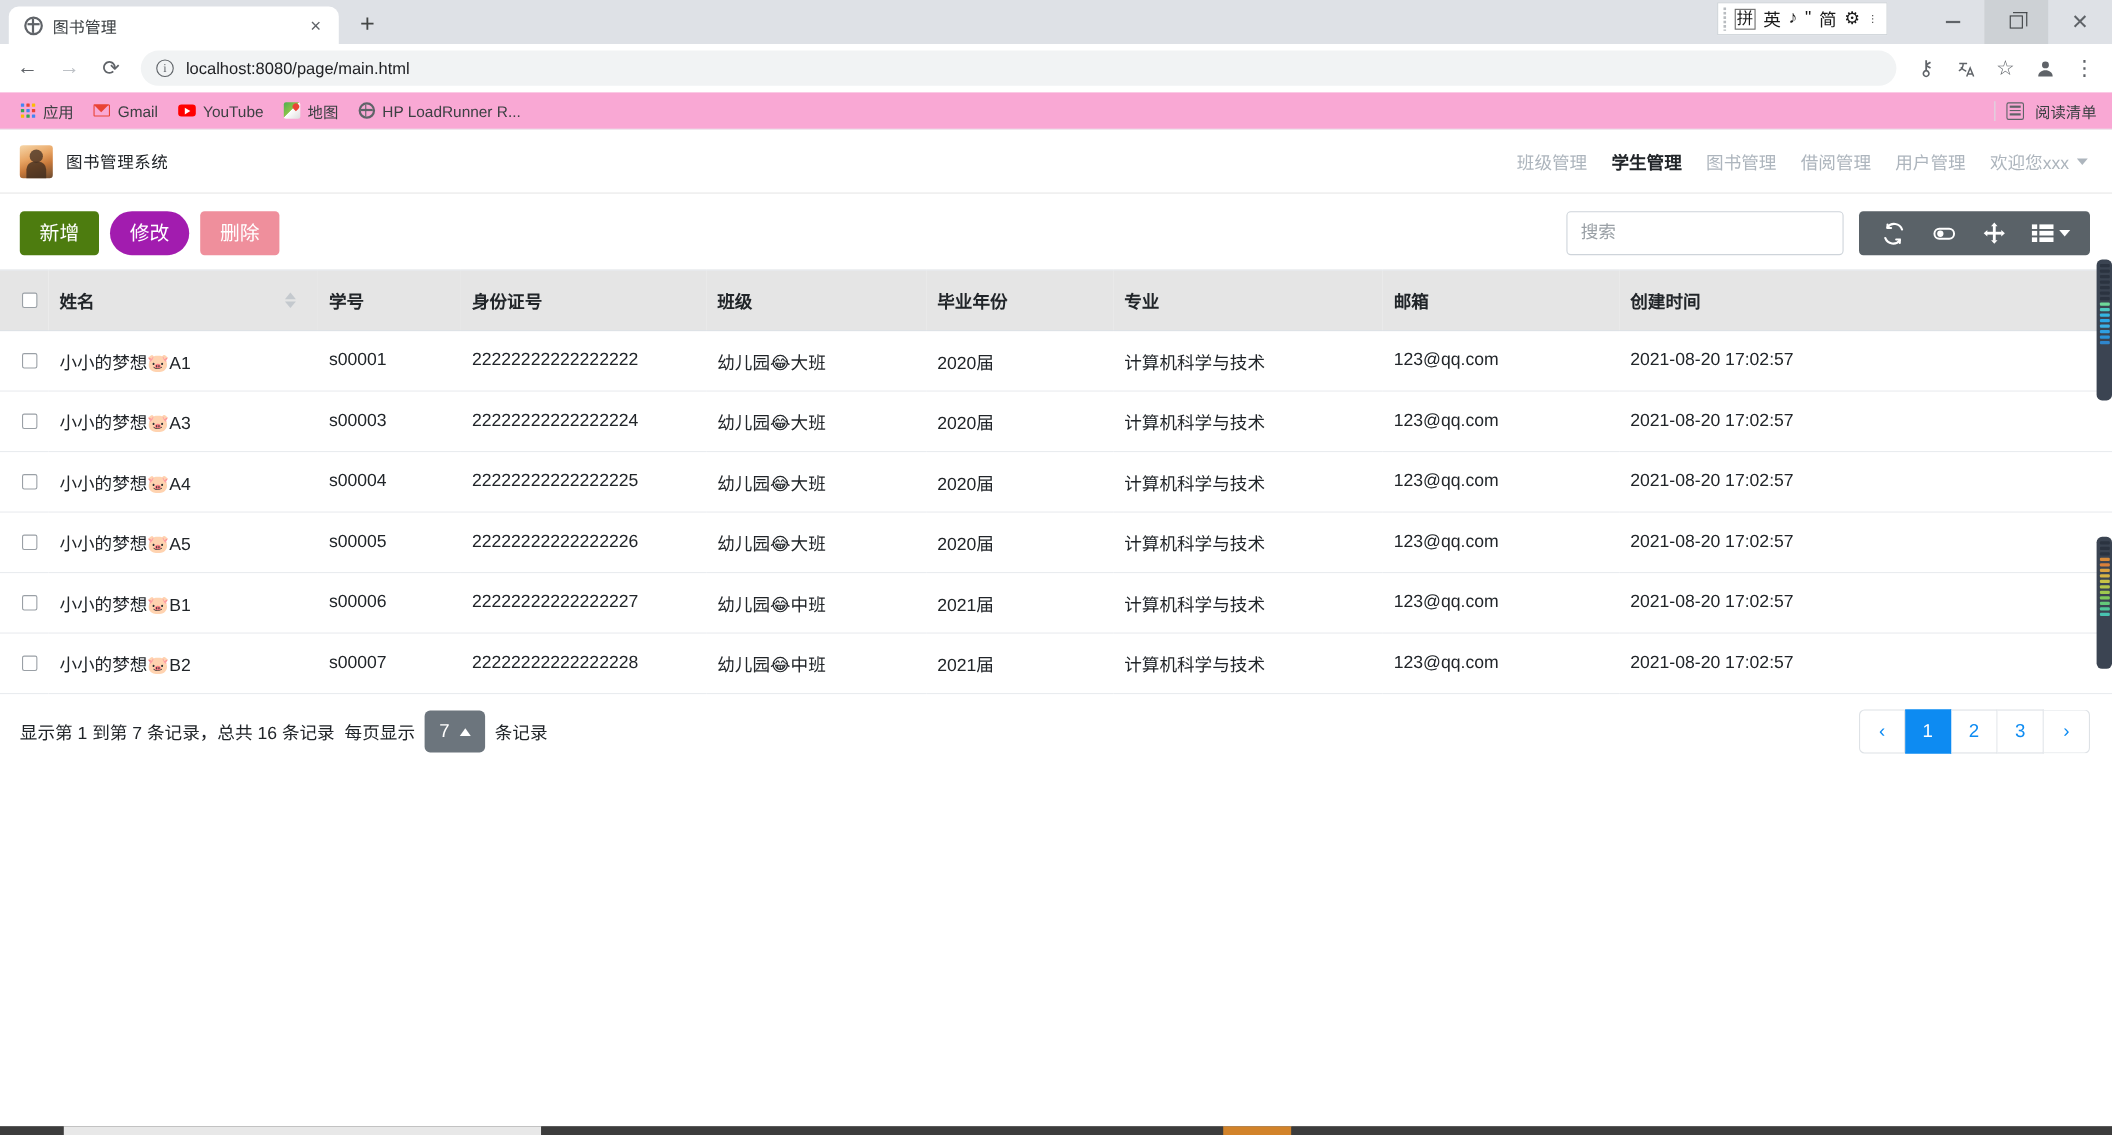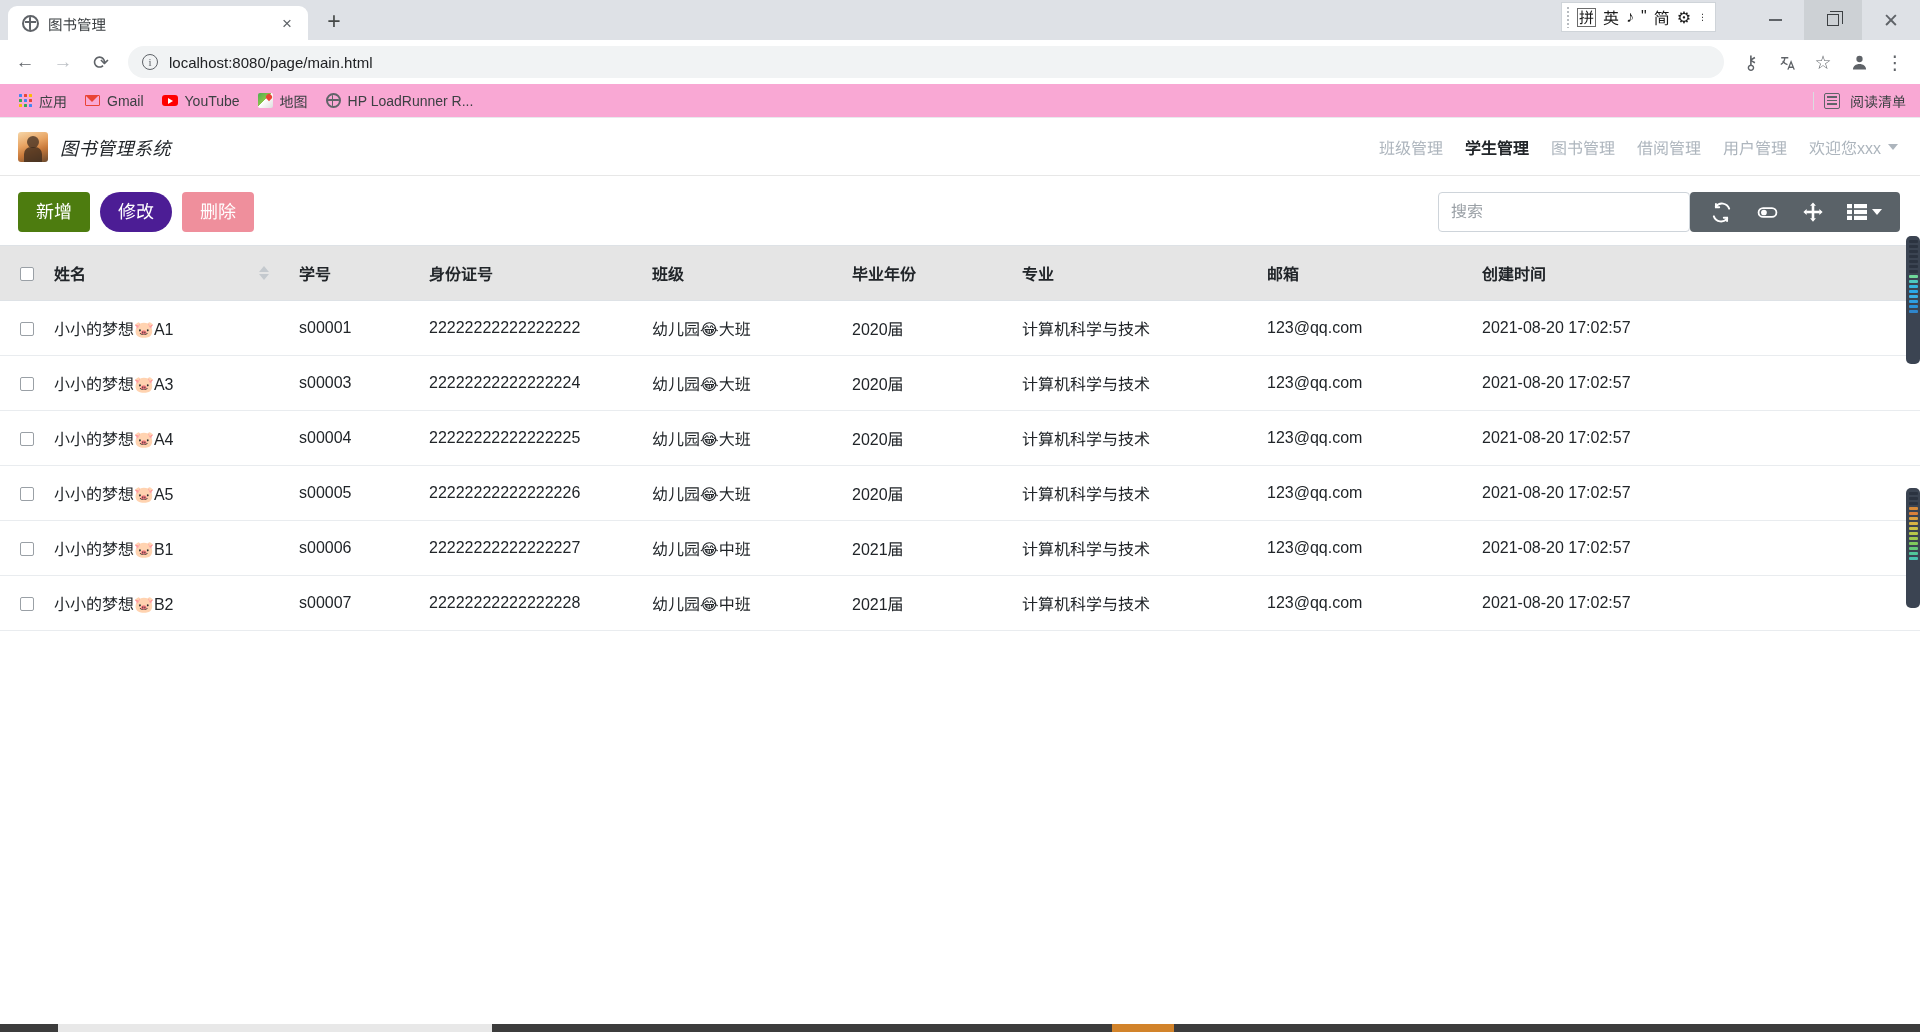--- a/index.html
+++ b/index.html
@@ -151,43 +151,43 @@
     border-bottom: 1px solid #e7e7e7;
   }
   .brand { display:flex; align-items:center; gap:12px; }
   .brand-logo {
     width: 30px; height: 30px; border-radius: 3px;
     background: linear-gradient(160deg,#f6d6a8 0%,#e8a463 38%,#c97a3b 62%,#6b4a2f 100%);
     position: relative; overflow:hidden; flex:0 0 30px;
   }
   .brand-logo::before{content:"";position:absolute;left:9px;top:4px;width:12px;height:12px;border-radius:50%;background:#4a3526;opacity:.8;}
   .brand-logo::after{content:"";position:absolute;left:6px;top:15px;width:18px;height:16px;border-radius:7px 7px 0 0;background:#3a2a1d;opacity:.75;}
-  .brand-title { font-size: 18px; color: #212529; letter-spacing: .5px; font-style: italic; }
+  .brand-title { font-size: 15px; color: #212529; letter-spacing: .5px; }
   .nav { margin-left:auto; display:flex; align-items:flex-end; gap: 22px; }
   .nav-item { font-size: 16px; color: #adb5bd; white-space: nowrap; }
   .nav-item.active { color: #212529; font-weight: bold; }
   .nav-user { font-size: 16px; color:#adb5bd; display:flex; align-items:center; gap:7px; }
   .nav-caret { width:0;height:0;border-left:5px solid transparent;border-right:5px solid transparent;border-top:6px solid #adb5bd;}
 
   .toolrow {
     display:flex; align-items:center;
     padding: 16px 20px 13px 18px;
   }
   .btn {
     border:none; border-radius:4px;
     font-size: 18px; color:#fff;
     padding: 0 18px; height: 40px; line-height:40px;
     margin-right: 10px; cursor:pointer;
     font-family: inherit;
   }
   .btn-add { background:#4d7c0f; }
-  .btn-edit { background:#4c1d95;border-radius:20px; }
+  .btn-edit { background:#a21caf;border-radius:20px; }
   .btn-del { background:#ef8f9c; }
 
-  .tool-right { margin-left:auto; display:flex; align-items:center; }
+  .tool-right { margin-left:auto; display:flex; align-items:center; gap: 14px; }
   .search-box {
     width: 252px; height: 40px;
     border: 1px solid #ced4da; border-radius: 4px;
     padding: 0 12px; font-size: 16px; color:#495057;
     font-family: inherit; outline:none; background:#fff;
   }
   .search-box::placeholder { color:#9aa0a6; }
   .btngroup {
     display:flex; align-items:center;
     background:#5a6268; border-radius:4px; height:40px; padding: 0 10px; gap: 4px;
@@ -538,20 +538,36 @@
             <td>22222222222222228</td>
             <td>幼儿园😂中班</td>
             <td>2021届</td>
             <td>计算机科学与技术</td>
             <td>123@qq.com</td>
             <td>2021-08-20 17:02:57</td>
           </tr>
         </tbody>
     </table>
 
+    <div class="tfoot">
+      <span>显示第 1 到第 7 条记录，总共 16 条记录</span>
+      <span style="margin-left:9px">每页显示</span>
+      <span class="pagesize">
+        <span>7</span>
+        <span class="caret-up"></span>
+      </span>
+      <span>条记录</span>
+      <div class="pager" id="pager">
+          <div class="pg">‹</div>
+          <div class="pg active" style="background: rgb(13, 139, 242); border-color: rgb(13, 139, 242);">1</div>
+          <div class="pg">2</div>
+          <div class="pg">3</div>
+          <div class="pg">›</div>
+        </div>
+    </div>
 
     <div class="edge-widget" style="top:118px;height:128px;">
       <i style="background:#2b3340"></i>
         <i style="background:#2b3340"></i>
         <i style="background:#2b3340"></i>
       <i style="background:#2b3340"></i>
         <i style="background:#2b3340"></i>
         <i style="background:#2b3340"></i>
       <i style="background:#2b3340"></i>
         <i style="background:#6fd89a"></i>

